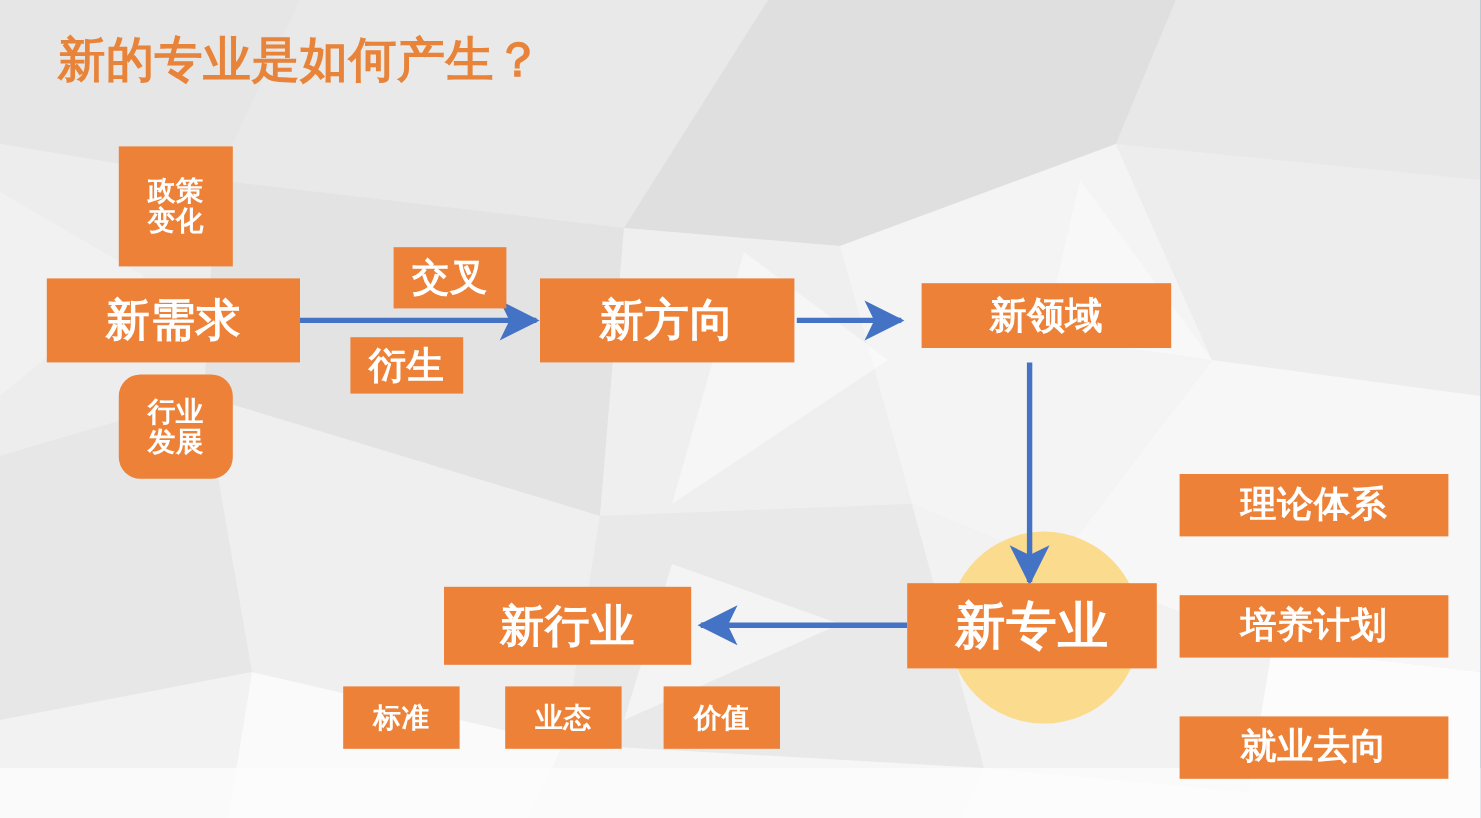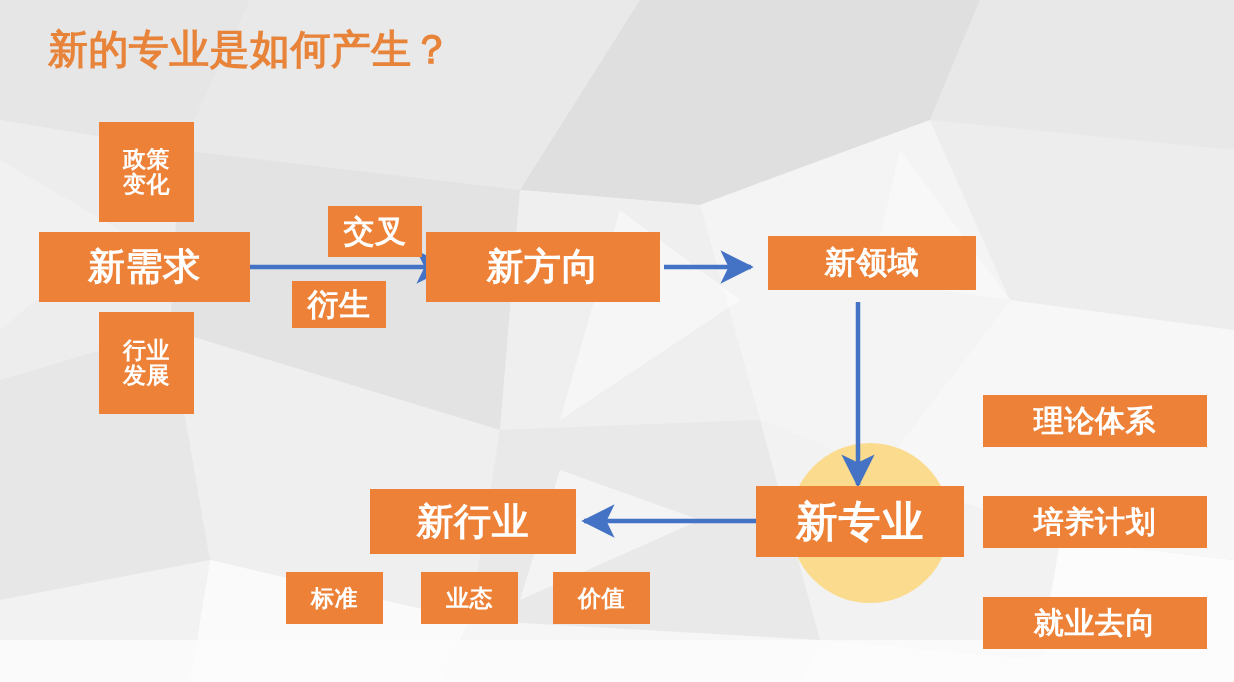--- a/index.html
+++ b/index.html
@@ -151,28 +151,28 @@
     <g>
       <line x1="756" y1="521" x2="584" y2="521" stroke="#4472C4" stroke-width="4.5" marker-end="url(#ar-l)"></line>
     </g>
   </svg>
 
   <div class="box small" style="left:99px; top:122px; width:95px; height:100px;">政策
 变化</div>
 
   <div class="box big" style="left:39px; top:232px; width:211px; height:70px;">新需求</div>
 
-  <div class="box small" style="left:99px; top:312px; width:95px; height:102px;">行业
+  <div class="box small" style="left:99px; top:312px; width:95px; height:87px;border-radius:18px;">行业
 发展</div>
 
   <div class="box mid" style="left:304px; top:206px; width:94px; height:51px;margin-left:24px;">交叉</div>
 
   <div class="box mid" style="left:292px; top:281px; width:94px; height:47px;">衍生</div>
 
-  <div class="box big" style="left:426px; top:232px; width:234px; height:70px;">新方向</div>
+  <div class="box big" style="left:450px; top:232px; width:212px; height:70px;">新方向</div>
 
   <div class="box mid" style="left:768px; top:236px; width:208px; height:54px;">新领域</div>
 
   <div class="box big" style="left:370px; top:489px; width:206px; height:65px;">新行业</div>
 
   <div class="box xbig" style="left:756px; top:486px; width:208px; height:71px;">新专业</div>
 
   <div class="box small" style="left:286px; top:572px; width:97px; height:52px;">标准</div>
 
   <div class="box small" style="left:421px; top:572px; width:97px; height:52px;">业态</div>

